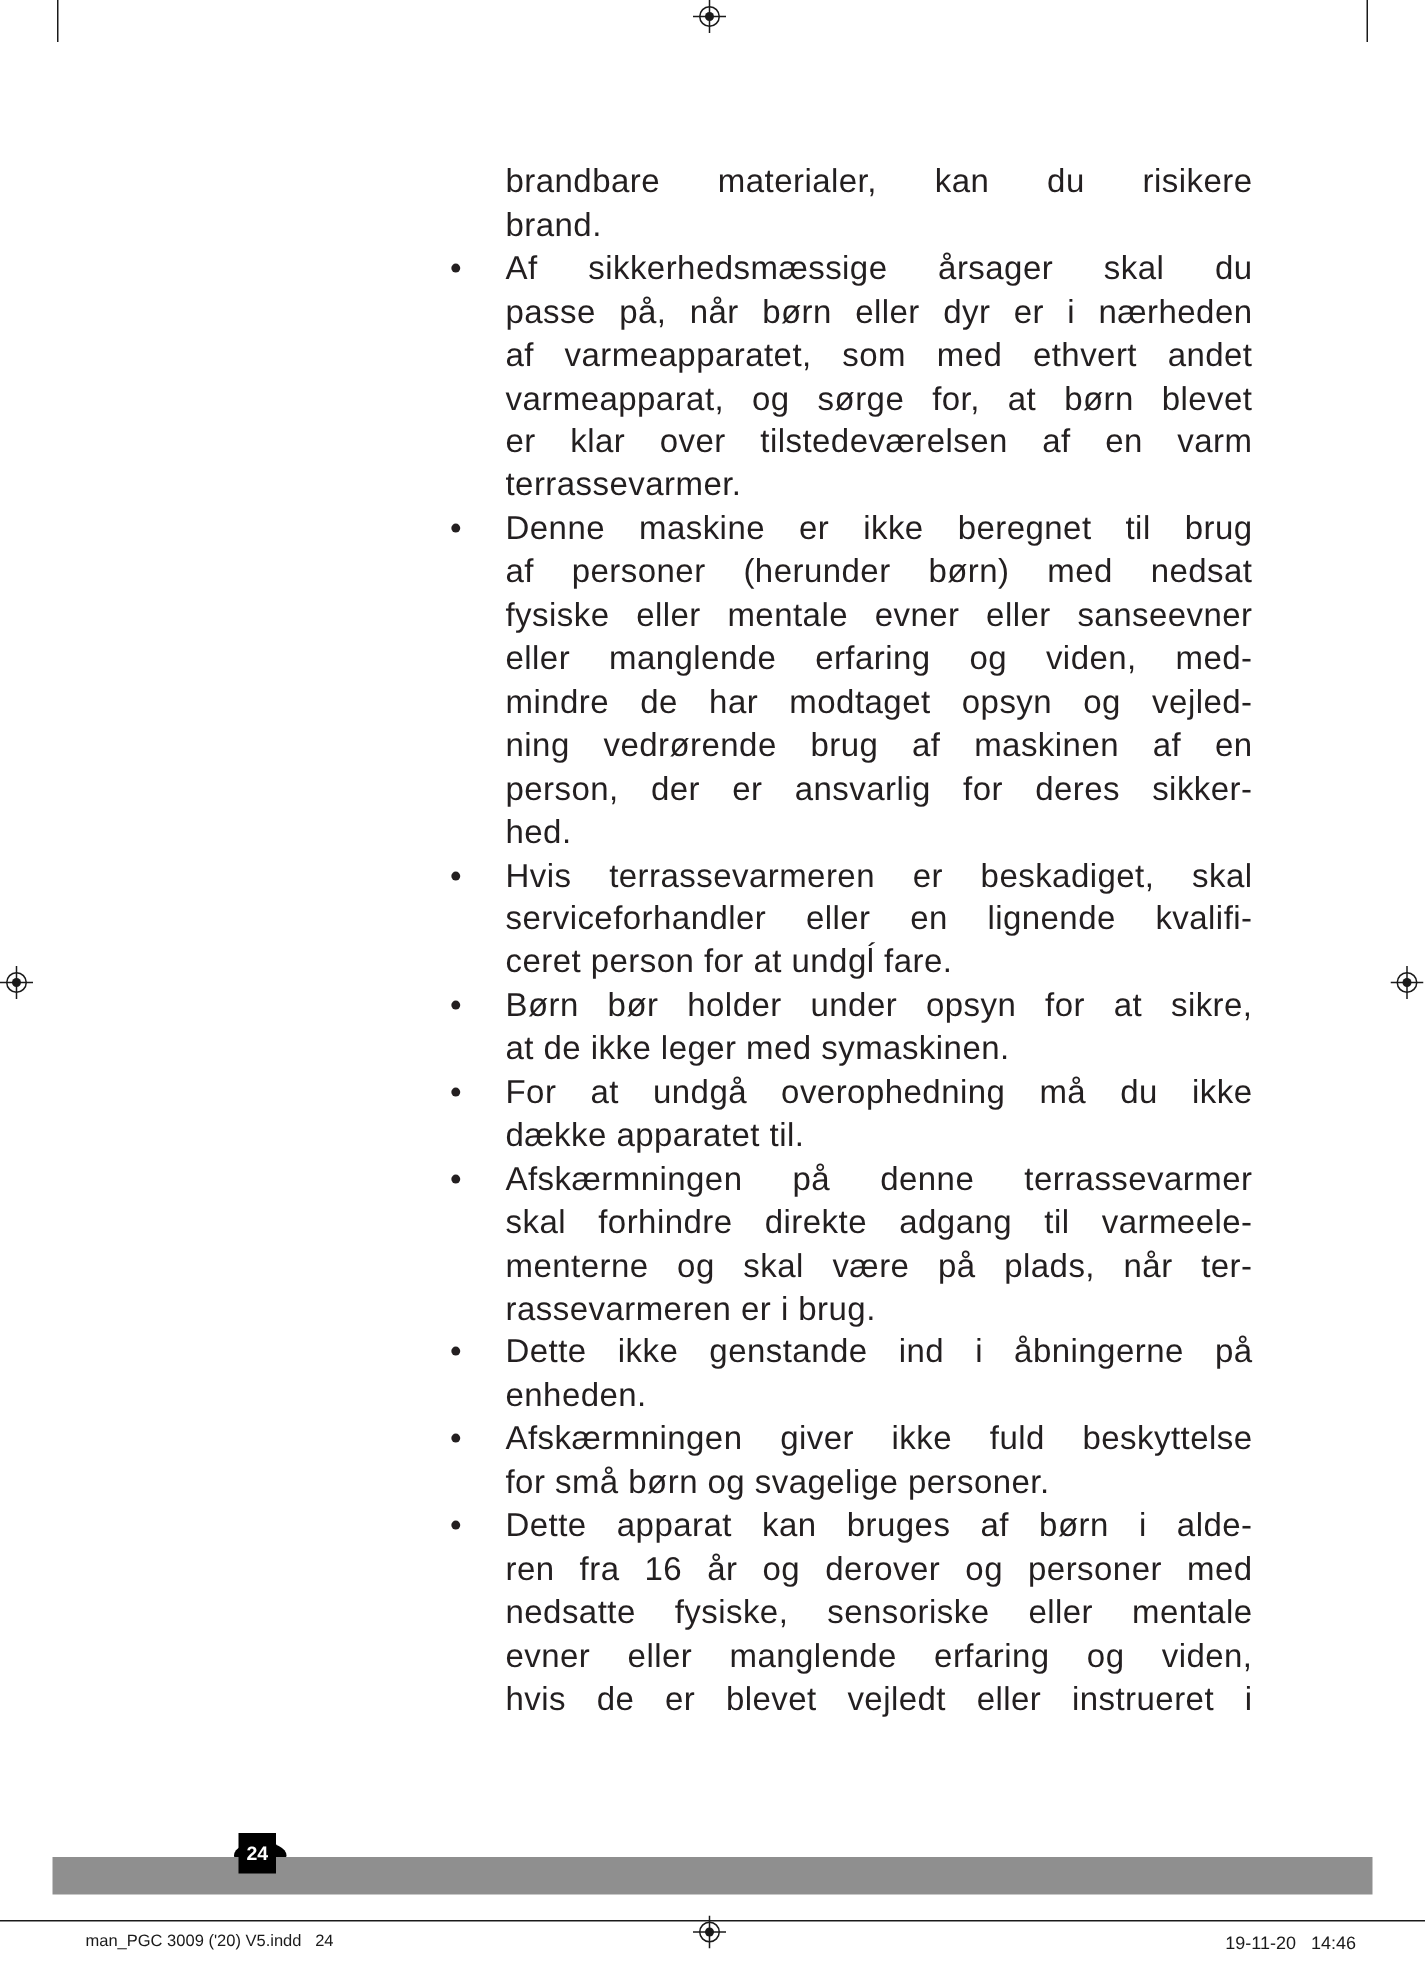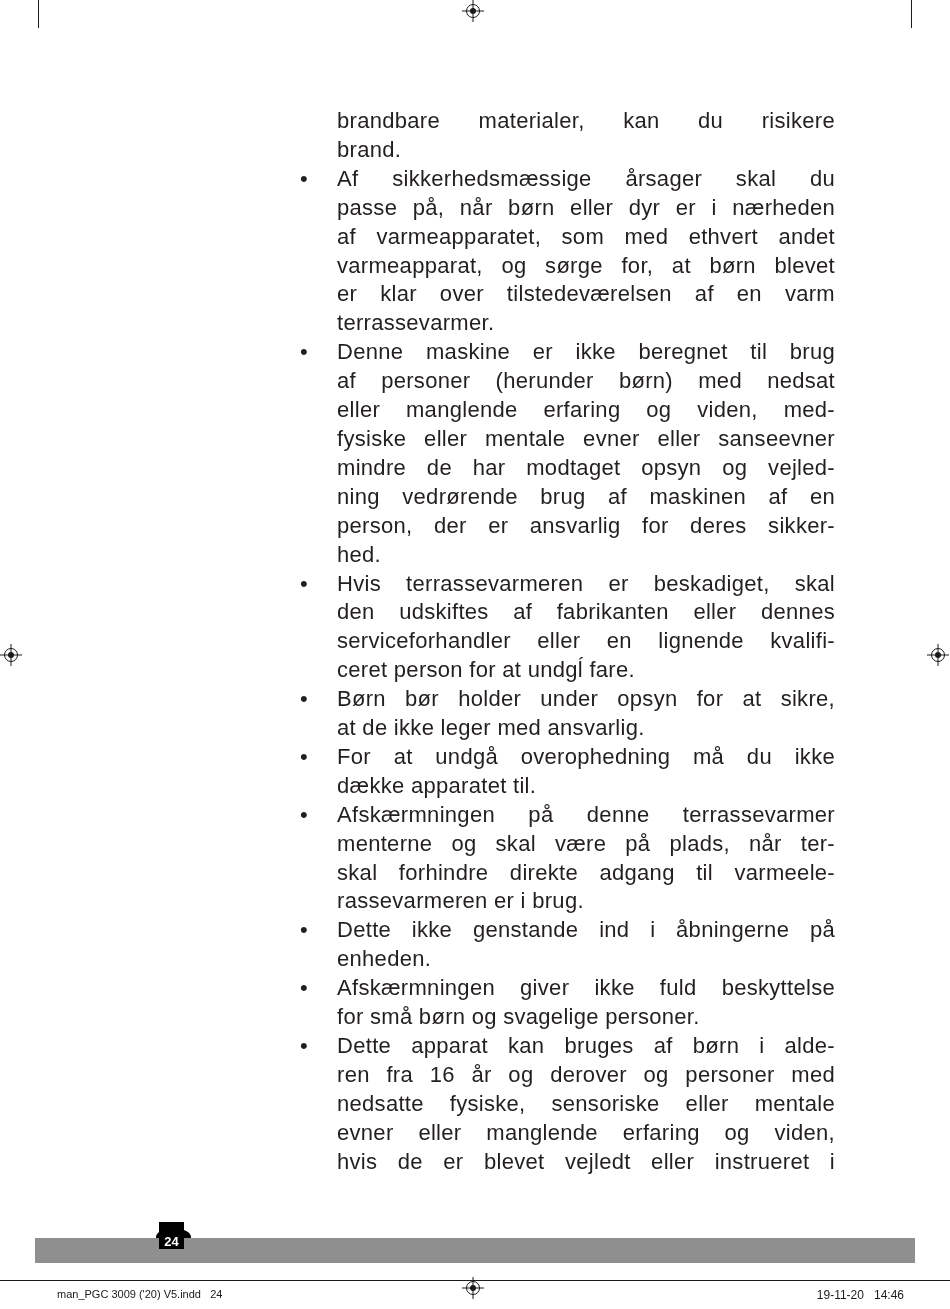--- a/index.html
+++ b/index.html
@@ -43,21 +43,21 @@
     background:#000; color:#fff;
     border-radius:50%;
     font-size:12px; font-weight:bold; letter-spacing:0.5px;
     display:flex; align-items:center; justify-content:center;margin-top:44px;
   }
   .page-number-box {
     position:absolute; left:159px; top:1222px;
     width:25px; height:27px;
     background:#000; color:#fff;
     font-size:13px; font-weight:bold;
-    display:flex; align-items:flex-end; justify-content:center;
+    display:flex; align-items:center; justify-content:center;
     z-index:2;
   }
   .gray-bar {
     position:absolute; left:35px; top:1238px;
     width:880px; height:25px;
     background:#8f8f8f;
     z-index:1;
   }
   .footer-rule {
     position:absolute; left:0; top:1280px;
@@ -116,49 +116,48 @@
         <div class="line">passe på, når børn eller dyr er i nærheden</div>
         <div class="line">af varmeapparatet, som med ethvert andet</div>
         <div class="line">varmeapparat, og sørge for, at børn blevet</div>
         <div class="line">er klar over tilstedeværelsen af en varm</div>
         <div class="line no-stretch">terrassevarmer.</div>
       </div>
       <div class="para">
         <span class="bullet">•</span>
         <div class="line">Denne maskine er ikke beregnet til brug</div>
         <div class="line">af personer (herunder børn) med nedsat</div>
+        <div class="line">fysiske eller mentale evner eller sanseevner</div>
         <div class="line">eller manglende erfaring og viden, med-</div>
-        <div class="line">fysiske eller mentale evner eller sanseevner</div>
         <div class="line">mindre de har modtaget opsyn og vejled-</div>
         <div class="line">ning vedrørende brug af maskinen af en</div>
         <div class="line">person, der er ansvarlig for deres sikker-</div>
         <div class="line no-stretch">hed.</div>
       </div>
       <div class="para">
         <span class="bullet">•</span>
         <div class="line">Hvis terrassevarmeren er beskadiget, skal</div>
-        <div class="line">den udskiftes af fabrikanten eller dennes</div>
         <div class="line">serviceforhandler eller en lignende kvalifi-</div>
         <div class="line no-stretch">ceret person for at undgĺ fare.</div>
       </div>
       <div class="para">
         <span class="bullet">•</span>
         <div class="line">Børn bør holder under opsyn for at sikre,</div>
-        <div class="line no-stretch">at de ikke leger med ansvarlig.</div>
+        <div class="line no-stretch">at de ikke leger med symaskinen.</div>
       </div>
       <div class="para">
         <span class="bullet">•</span>
         <div class="line">For at undgå overophedning må du ikke</div>
         <div class="line no-stretch">dække apparatet til.</div>
       </div>
       <div class="para">
         <span class="bullet">•</span>
         <div class="line">Afskærmningen på denne terrassevarmer</div>
+        <div class="line">skal forhindre direkte adgang til varmeele-</div>
         <div class="line">menterne og skal være på plads, når ter-</div>
-        <div class="line">skal forhindre direkte adgang til varmeele-</div>
         <div class="line no-stretch">rassevarmeren er i brug.</div>
       </div>
       <div class="para">
         <span class="bullet">•</span>
         <div class="line">Dette ikke genstande ind i åbningerne på</div>
         <div class="line no-stretch">enheden.</div>
       </div>
       <div class="para">
         <span class="bullet">•</span>
         <div class="line">Afskærmningen giver ikke fuld beskyttelse</div>

